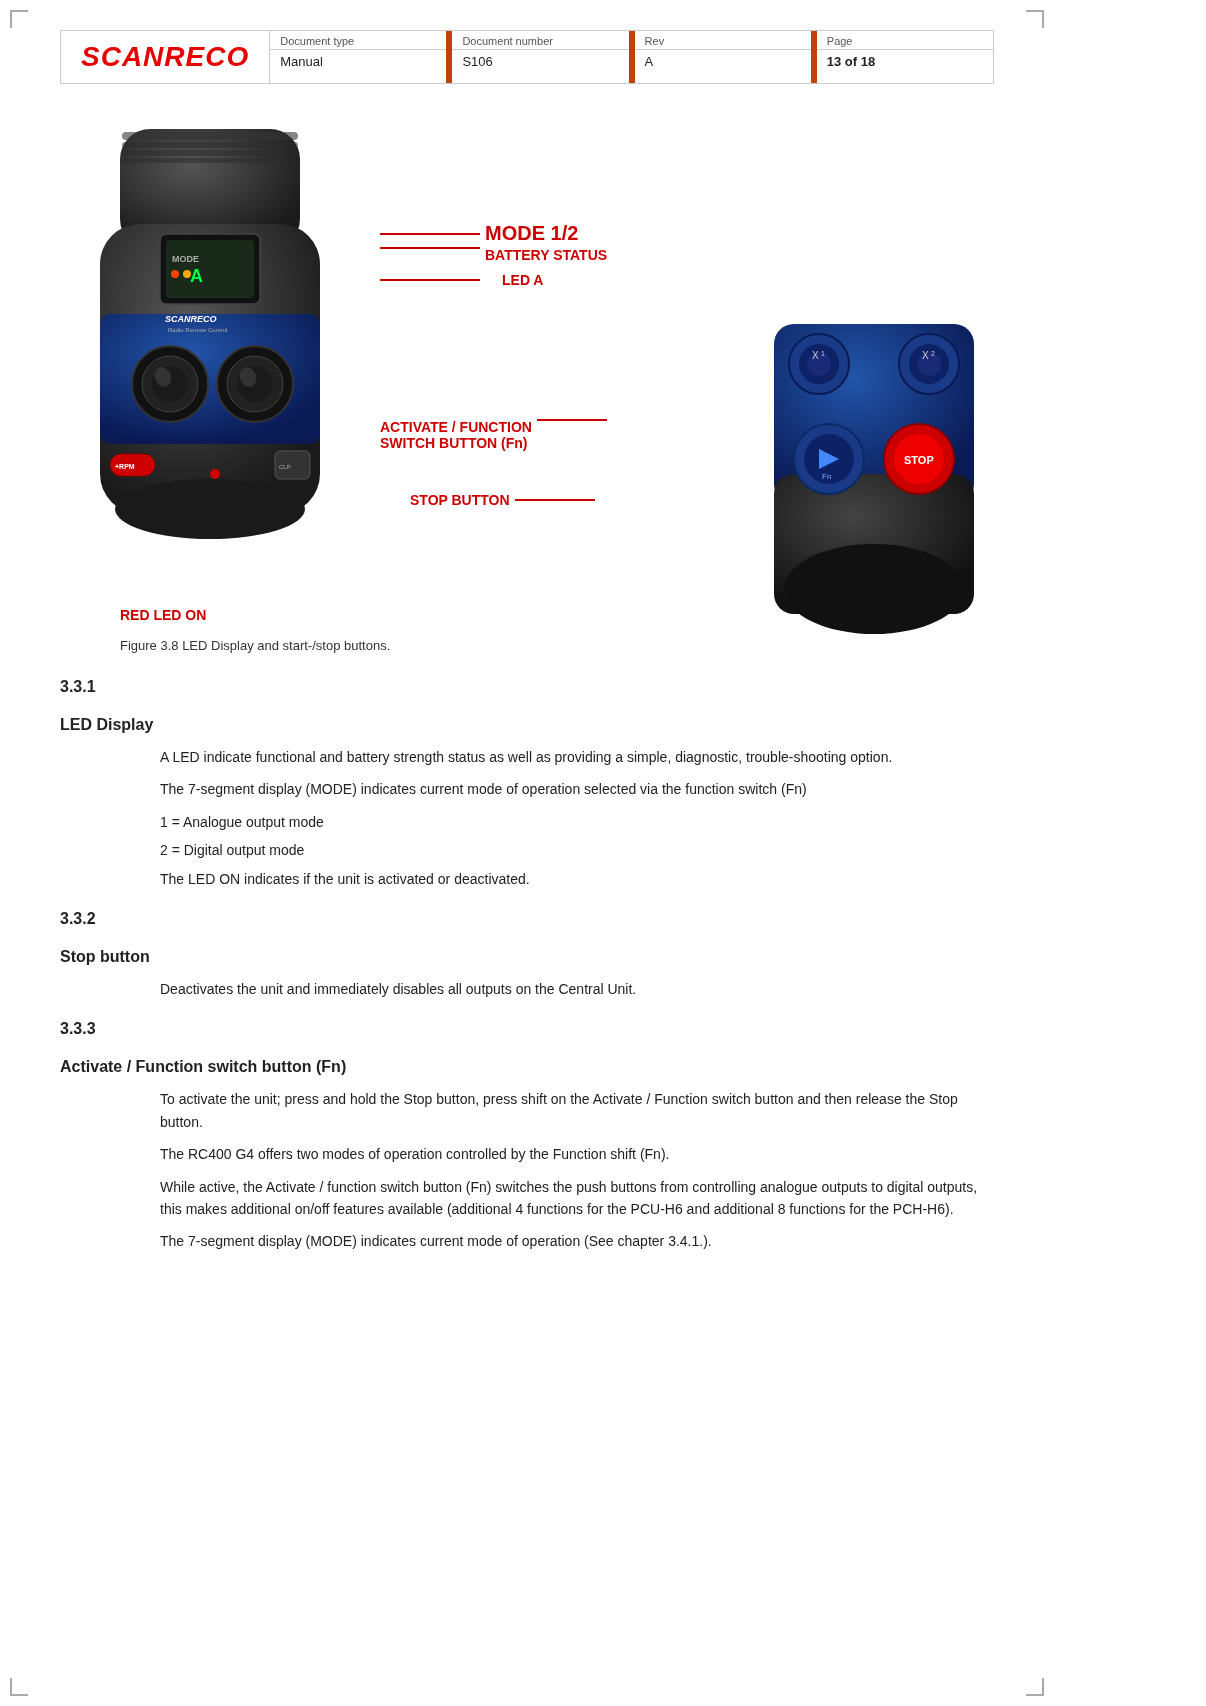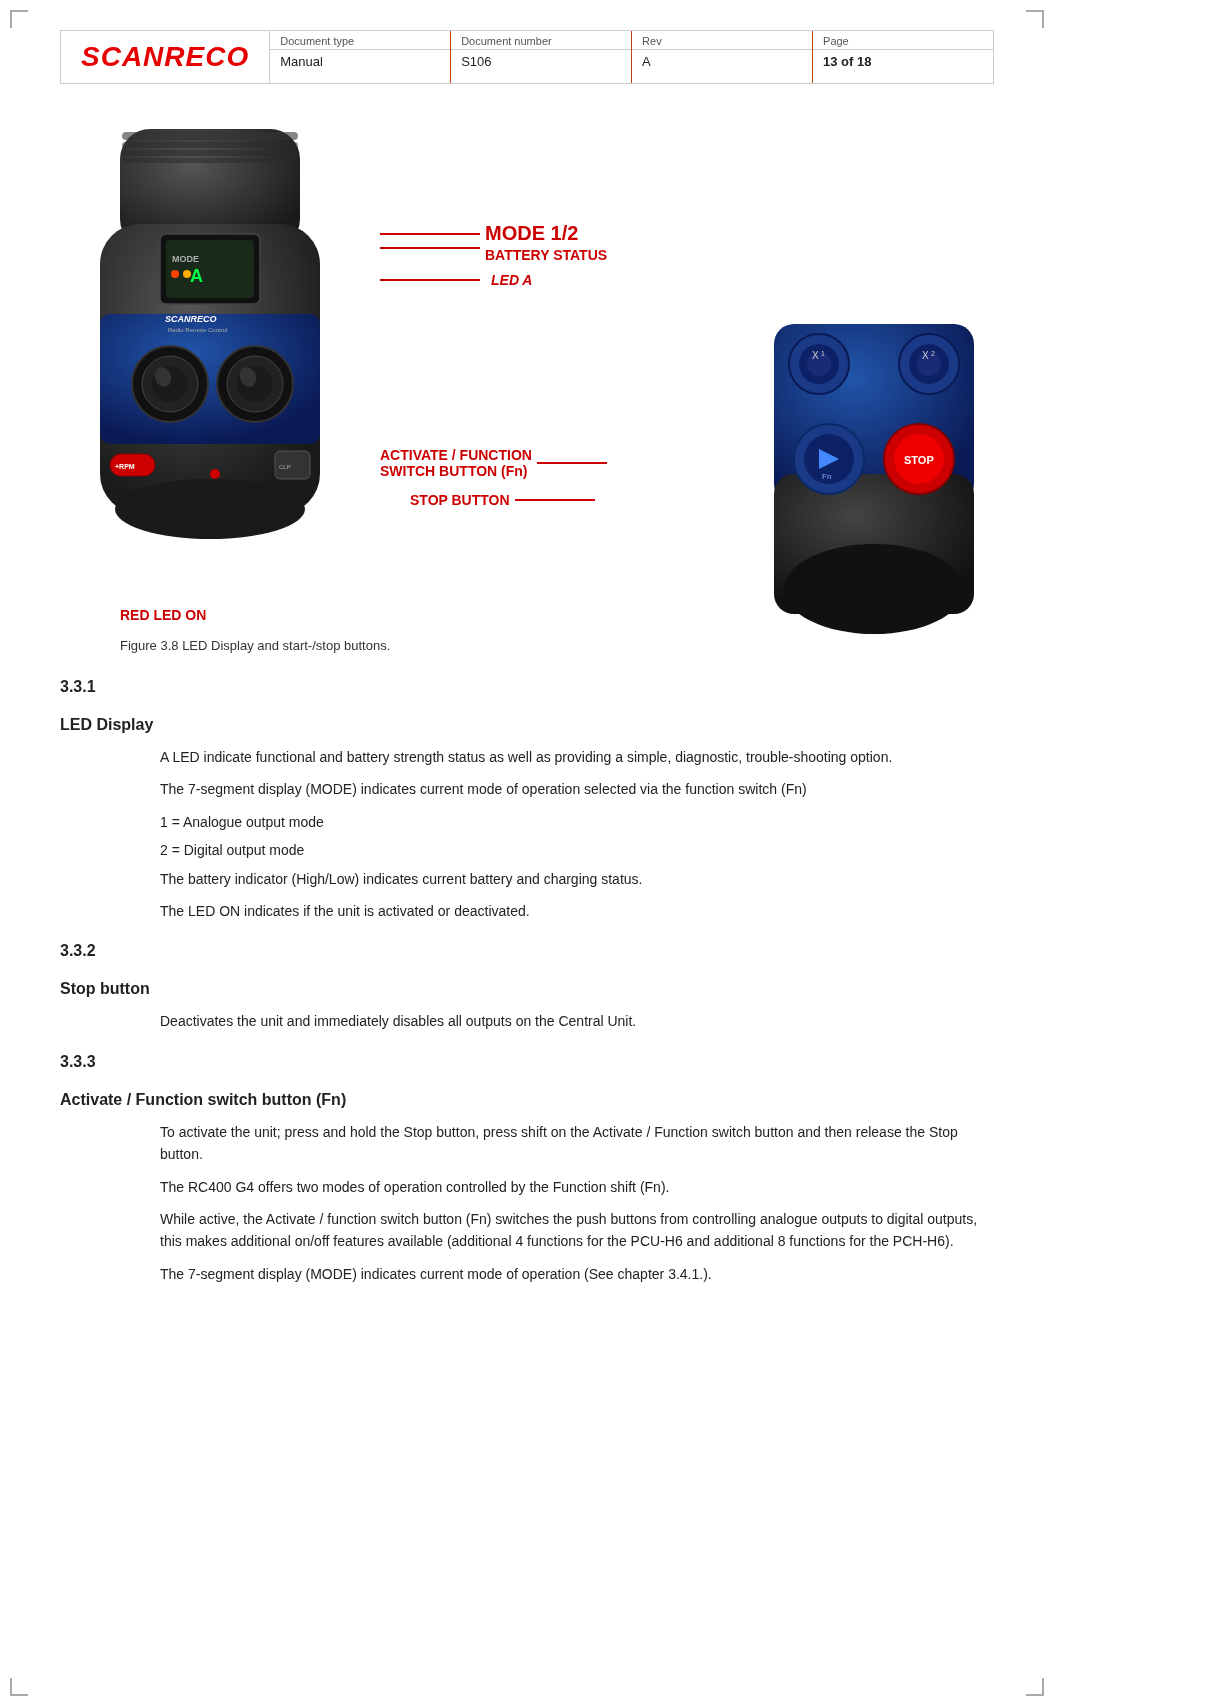--- a/index.html
+++ b/index.html
@@ -53,21 +53,21 @@
       color: #e60000;
       font-style: italic;
       letter-spacing: 1px;
     }
     .header-fields {
       display: flex;
       flex: 1;
     }
     .header-field {
       flex: 1;
-      border-right: 1px solid #c2410c;
+      border-right: 6px solid #c2410c;
       display: flex;
       flex-direction: column;
     }
     .header-field:last-child { border-right: none; }
     .field-label {
       font-size: 11px;
       color: #555;
       padding: 4px 10px 2px;
       border-bottom: 1px solid #ccc;
     }
@@ -253,24 +253,24 @@
           <span style="font-size:20px; font-weight:900; color:#c00; margin-left:5px; white-space:nowrap;">MODE 1/2</span>
         </div>
 
         <div style="position:absolute; top:133px; left:0; display:flex; align-items:flex-start;">
           <div style="width:100px; height:2px; background:#c00;"></div>
           <span style="font-size:14px; font-weight:900; color:#c00; margin-left:5px; white-space:nowrap;">BATTERY STATUS</span>
         </div>
 
         <div style="position:absolute; top:158px; left:0; display:flex; align-items:center;">
           <div style="width:100px; height:2px; background:#c00;"></div>
-          <span style="font-size:14px; font-weight:900; color:#c00; margin-left:11px; white-space:nowrap;font-style:italic;">LED A</span>
-        </div>
-
-        <div style="position:absolute; top:305px; left:0; display:flex; align-items:center;margin-top:28px;">
+          <span style="font-size:14px; font-weight:900; color:#c00; margin-left:22px; white-space:nowrap;">LED A</span>
+        </div>
+
+        <div style="position:absolute; top:305px; left:0; display:flex; align-items:flex-start;">
           <span style="font-size:14px; font-weight:900; color:#c00; white-space:nowrap;">
             <span>ACTIVATE / FUNCTION</span><br>
             <span>SWITCH BUTTON (Fn)</span>
           </span>
           <div style="width:70px; height:2px; background:#c00; margin-left:5px;"></div>
         </div>
 
         <div style="position:absolute; top:378px; left:30px; display:flex; align-items:center;">
           <span style="font-size:14px; font-weight:900; color:#c00; white-space:nowrap;">STOP BUTTON</span>
           <div style="width:80px; height:2px; background:#c00; margin-left:5px;"></div>
@@ -331,21 +331,20 @@
   <div>
     <div class="section-heading">
       <span class="section-num">3.3.1</span>
       <span>LED Display</span>
     </div>
     <div class="section-content">
       <p>A LED indicate functional and battery strength status as well as providing a simple, diagnostic, trouble-shooting option.</p>
       <p>The 7-segment display (MODE) indicates current mode of operation selected via the function switch (Fn)</p>
       <div class="list-item">1 = Analogue output mode</div>
       <div class="list-item">2 = Digital output mode</div>
-      <p>The battery indicator (High/Low) indicates current battery and charging status.</p>
       <p>The LED ON indicates if the unit is activated or deactivated.</p>
     </div>
   </div>
 
   <div>
     <div class="section-heading">
       <span class="section-num">3.3.2</span>
       <span>Stop button</span>
     </div>
     <div class="section-content">

